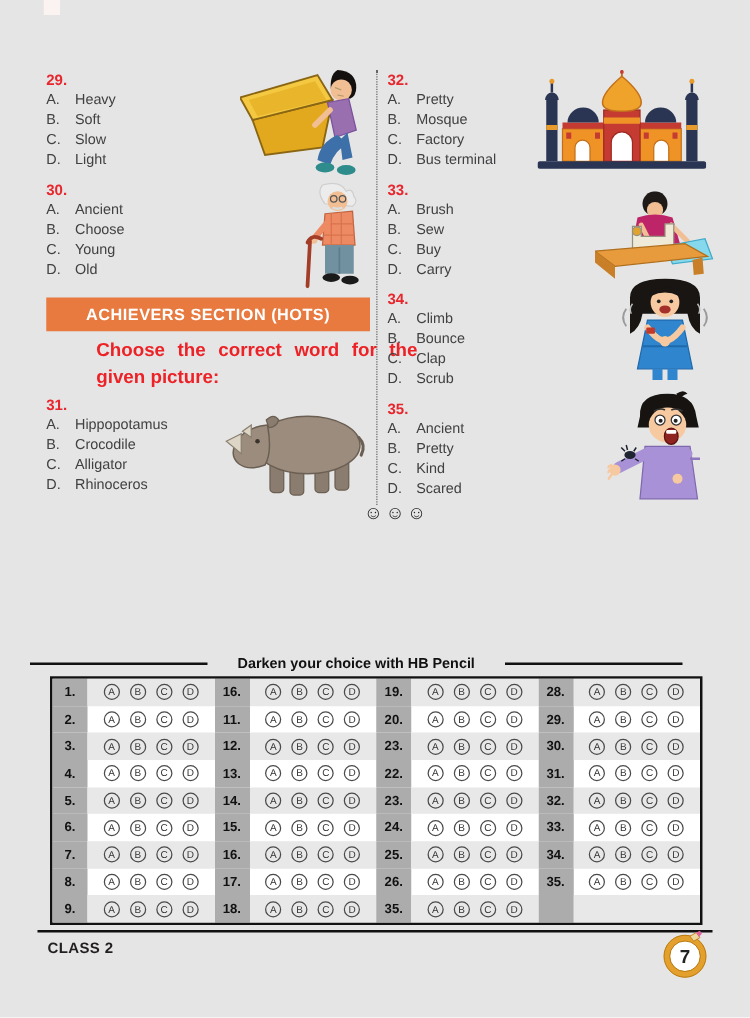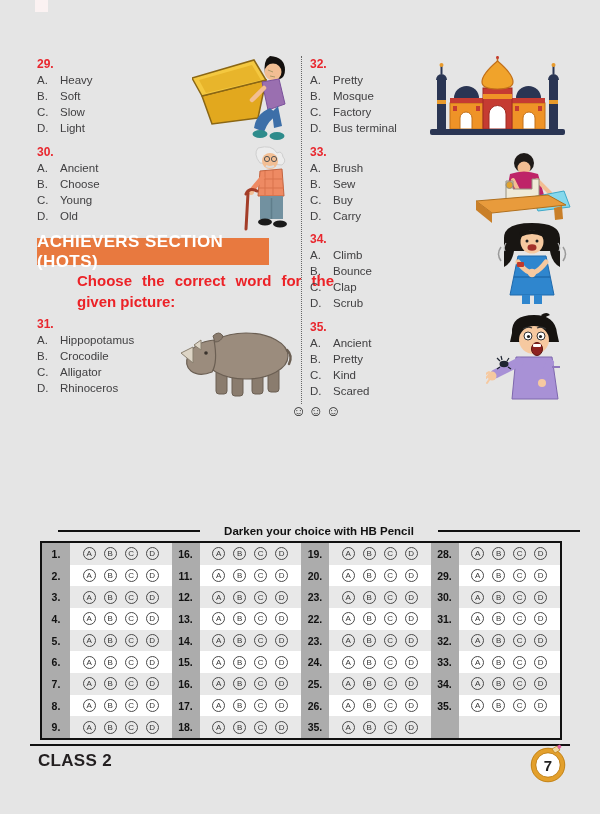--- a/index.html
+++ b/index.html
@@ -9,45 +9,45 @@
   
   .corner-mark{left:35px;top:0;width:13px;height:12px;background:#fbf2f2;}
   
   .divider{left:301px;top:56px;height:348px;border-left:1.6px dotted #666;}
   
   .question{width:150px;}
   .qnum{font-size:12px;font-weight:bold;color:#e8262d;line-height:16px;}
   .opt{display:flex;font-size:11.5px;line-height:16px;color:#414042;}
   .ol{width:23px;flex:none;}
   
-  .banner{left:37px;top:238px;width:232px;height:27px;background:#e8793f;color:#fff;
-          font-weight:bold;font-size:17px;letter-spacing:.4px;display:flex;
+  .banner{left:37px;top:238px;width:259px;height:27px;background:#e8793f;color:#fff;
+          font-weight:bold;font-size:13px;letter-spacing:.4px;display:flex;
           align-items:center;justify-content:center;}
   
   .instruction{left:37px;top:270px;width:257px;font-size:15px;line-height:21px;font-weight:bold;
                color:#ec2227;text-align:justify;text-align-last:left;margin-left:40px;}
   .smileys{left:291px;top:402px;font-size:15px;color:#222;letter-spacing:2px;}
   
-  .omr-header{left:58px;top:525px;width:522px;display:flex;align-items:center;gap:24px;
+  .omr-header{left:24px;top:525px;width:522px;display:flex;align-items:center;gap:24px;
               font-weight:bold;font-size:11.5px;color:#111;}
   .hline{flex:1;height:1.6px;background:#111;}
   .omr-table{left:40px;top:541px;width:522px;height:199px;border:2.2px solid #111;
              display:flex;box-sizing:border-box;background:#fff;}
   .omr-group{flex:1;display:flex;flex-direction:column;}
   .omr-row{flex:1;display:flex;}
   .omr-num{width:28px;flex:none;background:#acacac;display:flex;align-items:center;
            justify-content:center;font-weight:bold;font-size:10.5px;color:#111;}
   .omr-bubbles{flex:1;display:flex;align-items:center;justify-content:center;gap:8px;}
   .omr-row.shade .omr-bubbles{background:#e8e8e8;}
   .bubble{width:13px;height:13px;border:1.3px solid #4a4a4a;border-radius:50%;
           font-size:8px;line-height:13px;text-align:center;color:#333;box-sizing:border-box;
           display:inline-flex;align-items:center;justify-content:center;background:transparent;}
   
   .footer-rule{left:30px;top:744px;width:540px;height:1.6px;background:#111;}
-  .class-label{left:38px;top:751px;font-size:17px;font-weight:bold;color:#231f20;letter-spacing:.3px;}
+  .class-label{left:38px;top:751px;font-size:12px;font-weight:bold;color:#231f20;letter-spacing:.3px;}
   .page-badge{left:528px;top:744px;width:40px;height:40px;}
   svg{display:block;}
 </style>
 </head>
 <body>
 
 <div class="page">
 
   <div class="abs corner-mark"></div>
   <div class="abs divider"></div>

